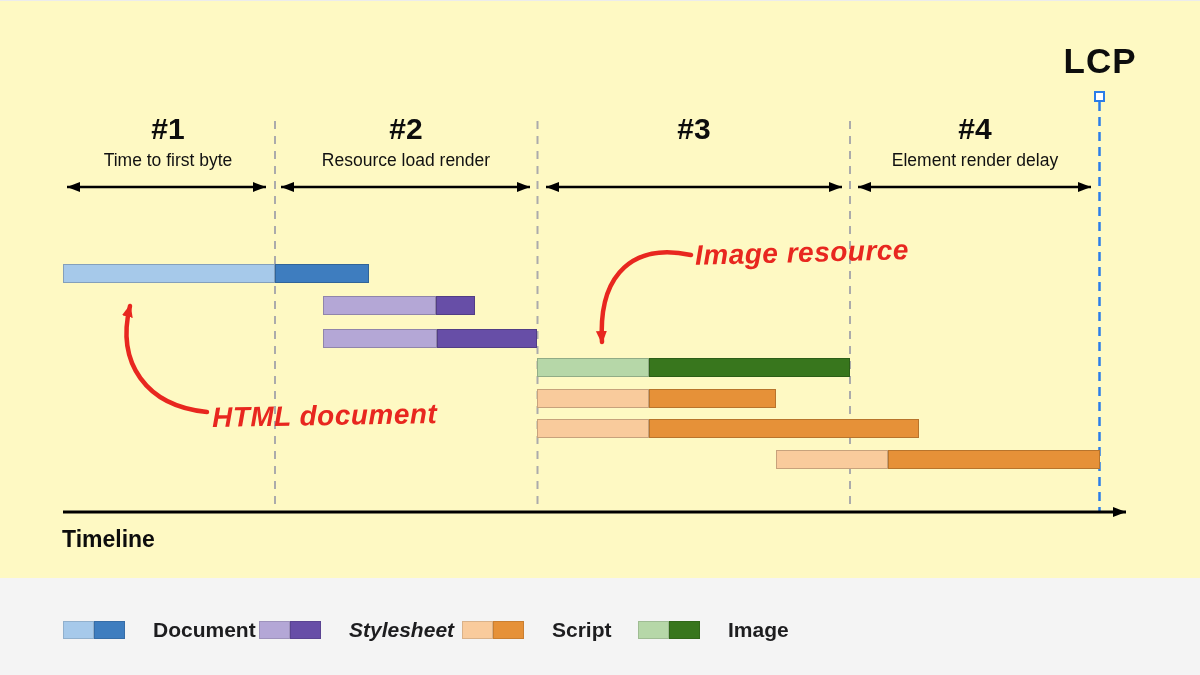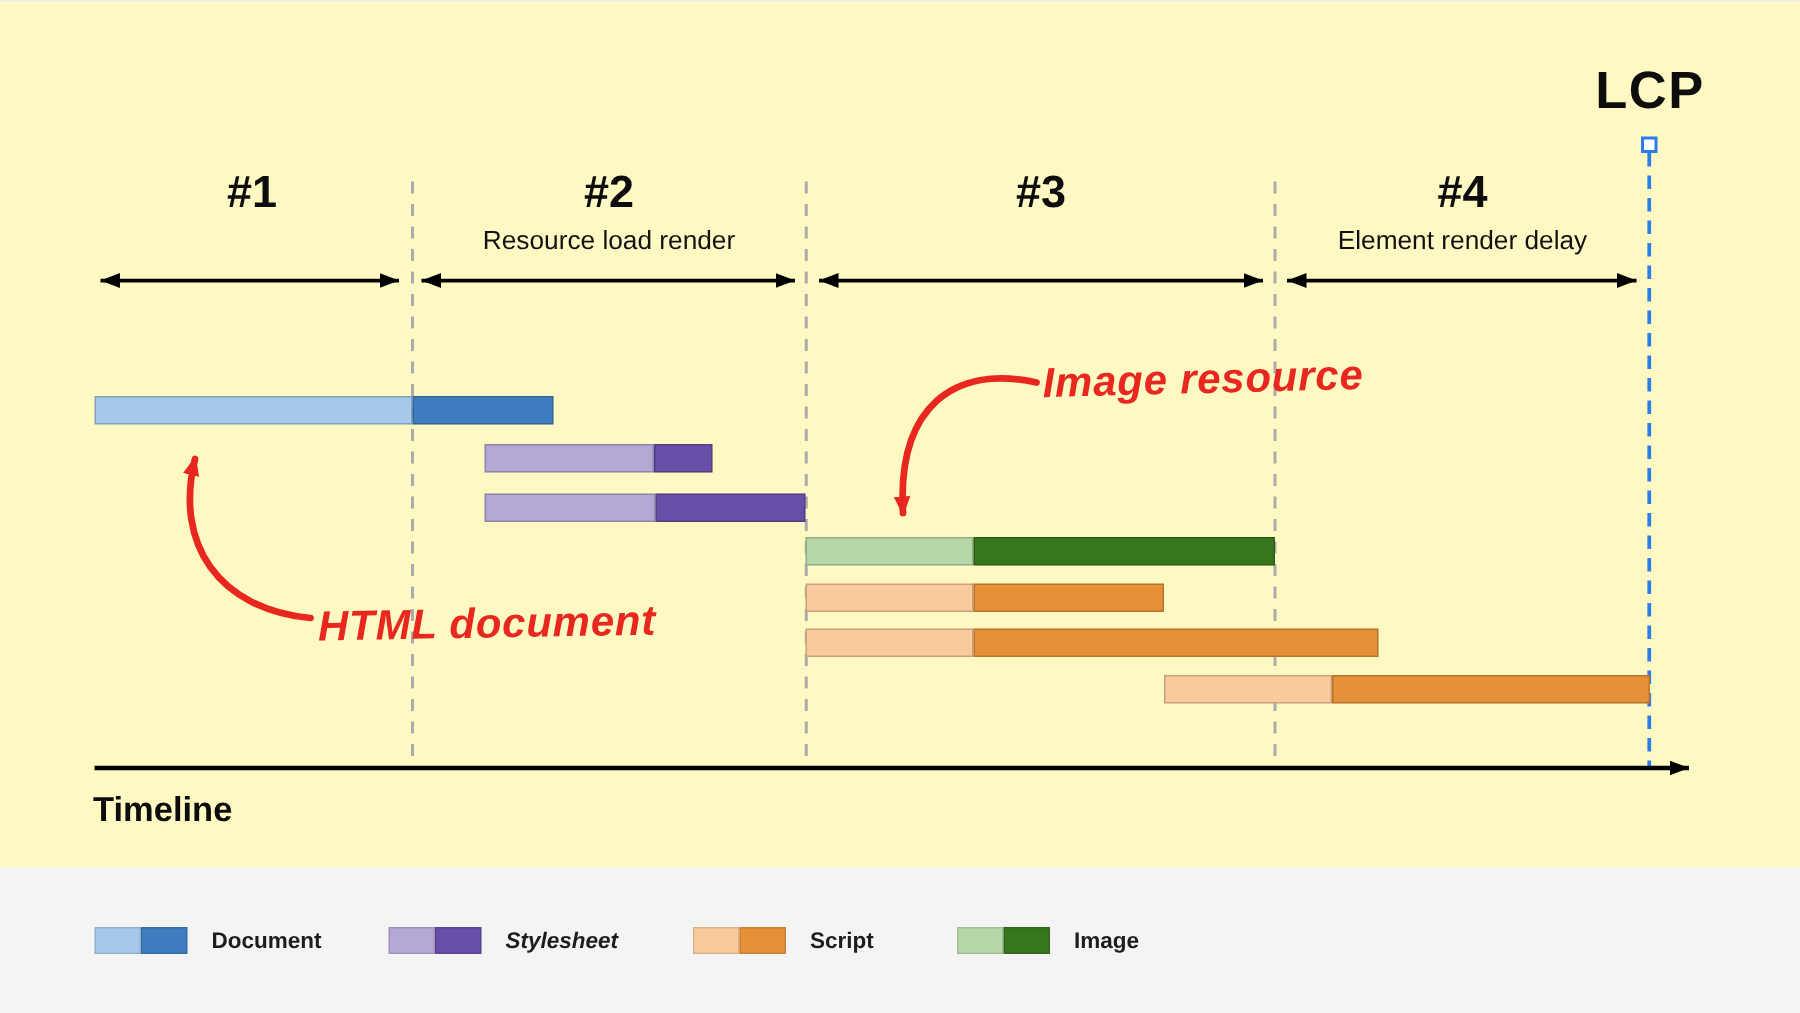--- a/index.html
+++ b/index.html
@@ -37,21 +37,21 @@
 
   .legend-bg{position:absolute;left:0;top:577px;width:1200px;height:98px;
     background:#f4f4f4;z-index:1;}
   .legend-item{position:absolute;top:617px;display:flex;align-items:center;z-index:4;}
   .legend-item-document{left:63px;}
   .legend-item-stylesheet{left:259px;font-style:italic;}
   .legend-item-script{left:462px;}
   .legend-item-image{left:638px;}
   .swatch{display:flex;width:62px;height:18px;}
   .swatch-half{width:31px;height:18px;box-sizing:border-box;border:1px solid rgba(0,0,0,0.12);}
-  .legend-label{margin-left:16px;font-size:15px;font-weight:700;color:#1d1d1f;}
+  .legend-label{margin-left:28px;font-size:21px;font-weight:700;color:#1d1d1f;}
 </style>
 </head>
 <body style="--red: #E8271F;">
 
 <div class="canvas">
 
   <svg id="lines-layer" class="layer" width="1200" height="675">
     <defs>
       <marker id="ab" markerUnits="userSpaceOnUse" markerWidth="14" markerHeight="12" refX="13" refY="5" orient="auto-start-reverse">
         <path d="M0 0 L13 5 L0 10 Z" fill="#000"></path>
@@ -97,20 +97,21 @@
       </marker>
     </defs>
     <path d="M 691 254 C 636 242 598 270 602 341" fill="none" stroke-width="4.5" stroke-linecap="round" marker-end="url(#ar)" stroke="#E8271F"></path>
     <path d="M 207 411 C 146 405 116 362 130 305" fill="none" stroke-width="4.5" stroke-linecap="round" marker-end="url(#ar)" stroke="#E8271F"></path>
   </svg>
 
   <div class="txt lcp-label">LCP</div>
 
   <div class="phase phase-1">
     <div class="phase-number">#1</div>
+    <div class="phase-label">Time to first byte</div>
   </div>
   <div class="phase phase-2">
     <div class="phase-number">#2</div>
     <div class="phase-label">Resource load render</div>
   </div>
   <div class="phase phase-3">
     <div class="phase-number">#3</div>
   </div>
   <div class="phase phase-4">
     <div class="phase-number">#4</div>

